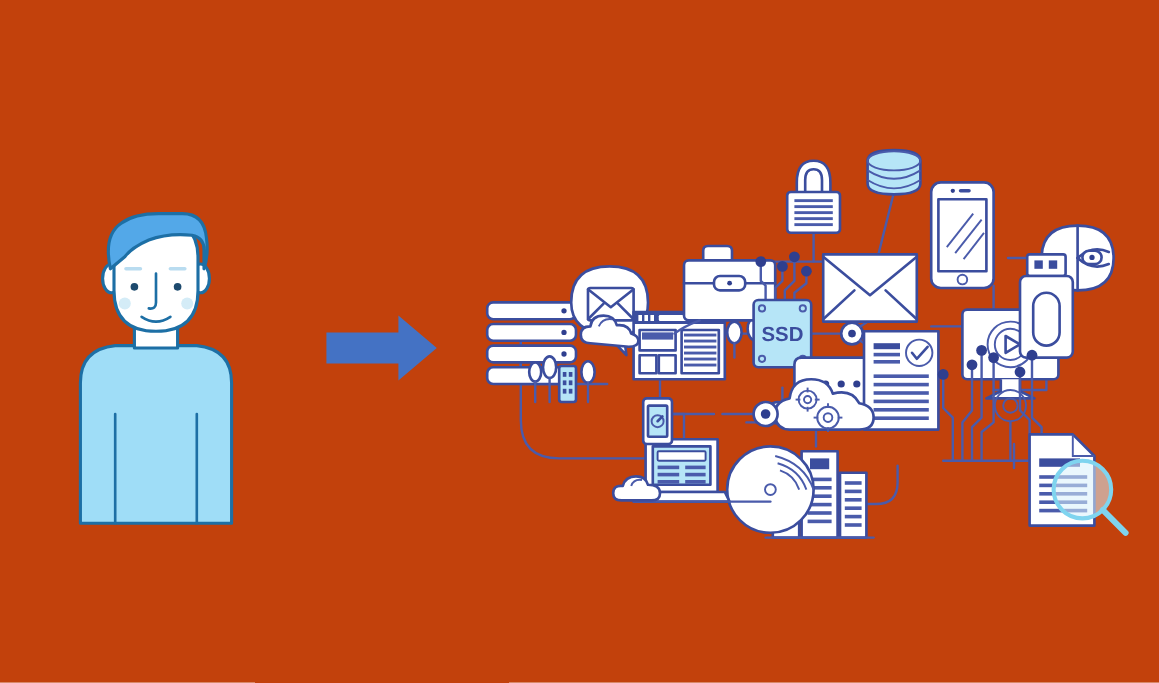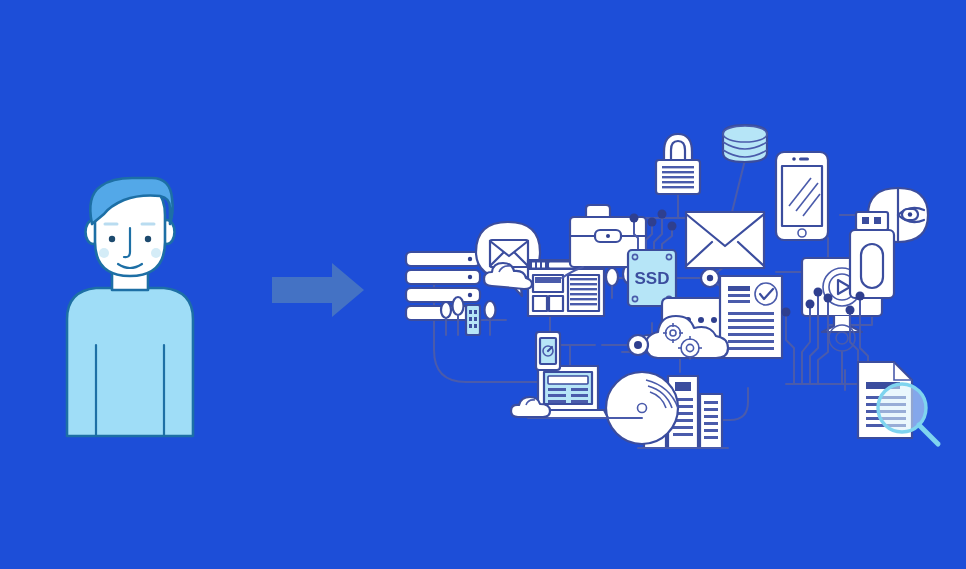--- a/index.html
+++ b/index.html
@@ -8,21 +8,21 @@
     padding: 0;
     background: #ffffff;
   }
   body {
     font-family: "Liberation Sans", sans-serif;
   }
   #canvas {
     position: relative;
     width: 966px;
     height: 569px;
-    background: #1d4ed8;
+    background: #c2410c;
     overflow: hidden;
   }
   .layer {
     position: absolute;
     top: 0;
     left: 0;
   }
   #person-layer   { left: 0px;   top: 0px; width: 260px; height: 569px; }
   #arrow-layer    { left: 258px; top: 255px; width: 120px; height: 70px; }
   #tech-layer     { left: 390px; top: 120px; width: 576px; height: 340px; }

